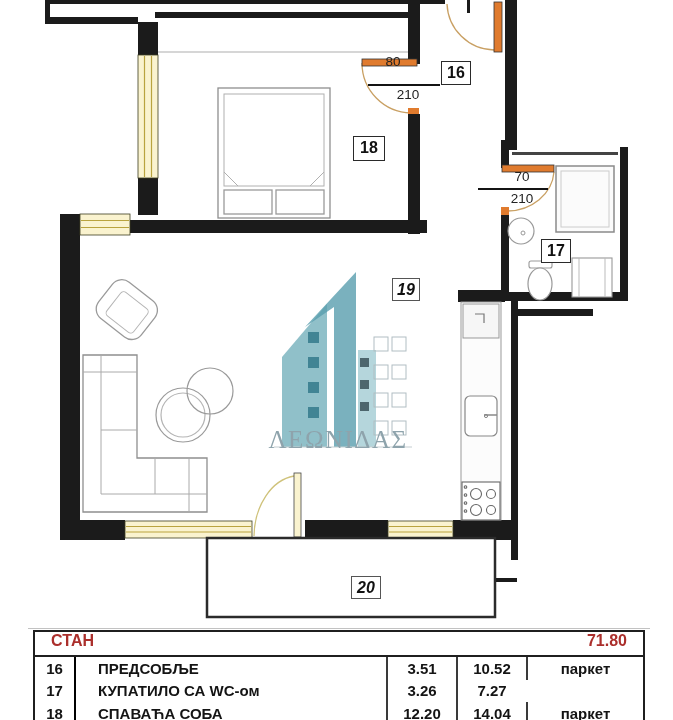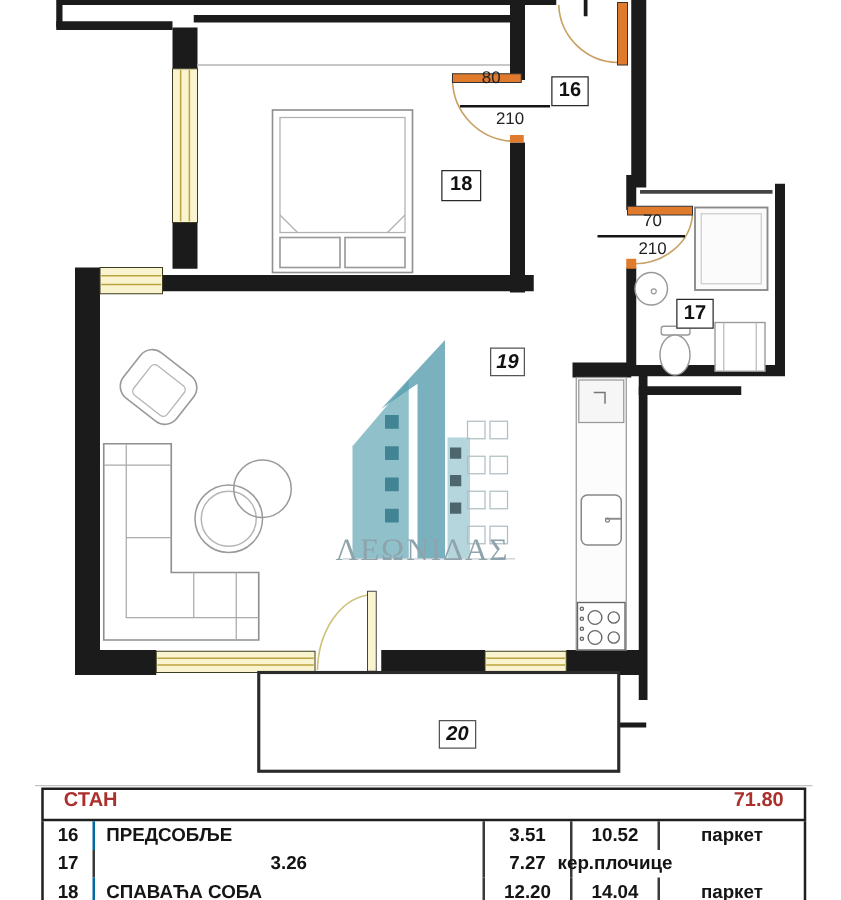--- a/index.html
+++ b/index.html
@@ -16,21 +16,21 @@
   
   .area-table{position:absolute;left:33px;top:630px;width:612px;box-sizing:border-box;
               color:#141414;font-weight:bold;}
   .tbl-header{display:flex;justify-content:space-between;align-items:flex-start;
               border:2px solid #1f1f1f;height:27px;box-sizing:border-box;
               padding:0 16px;font-size:16px;color:#ab2f2c;}
   .tbl-body{border:2px solid #1f1f1f;border-top:none;box-sizing:border-box;}
   .tbl-row{display:grid;grid-template-columns:39px 312px 70px 70px auto;height:22.6px;
            align-items:center;font-size:15px;}
   .tbl-row>div{box-sizing:border-box;height:100%;display:flex;align-items:center;justify-content:center;}
-  .tbl-row .c-name{justify-content:flex-start;padding-left:9px;border-left:2px solid #0369a1;}
+  .tbl-row .c-name{justify-content:flex-start;padding-left:22px;border-left:2px solid #000000;}
   .tbl-row .c-a1,.tbl-row .c-a2,.tbl-row .c-fl{border-left:2px solid #3a3a3a;}
   .tbl-row .c-num{justify-content:center;}
 </style>
 </head>
 <body>
 
 <div class="stage">
 
   <svg width="673" height="628" viewBox="0 0 673 628">
 
@@ -211,23 +211,23 @@
     <div class="tbl-body">
       <div class="tbl-row">
         <div class="c-num">16</div>
         <div class="c-name">ПРЕДСОБЉЕ</div>
         <div class="c-a1">3.51</div>
         <div class="c-a2">10.52</div>
         <div class="c-fl">паркет</div>
       </div>
       <div class="tbl-row">
         <div class="c-num">17</div>
+        <div class="c-name">КУПАТИЛО СА WC-ом</div>
         <div class="c-a1">3.26</div>
         <div class="c-a2">7.27</div>
-        <div class="c-fl">кер.плочице</div>
       </div>
       <div class="tbl-row">
         <div class="c-num">18</div>
         <div class="c-name">СПАВАЋА СОБА</div>
         <div class="c-a1">12.20</div>
         <div class="c-a2">14.04</div>
         <div class="c-fl">паркет</div>
       </div>
     </div>
   </div>

